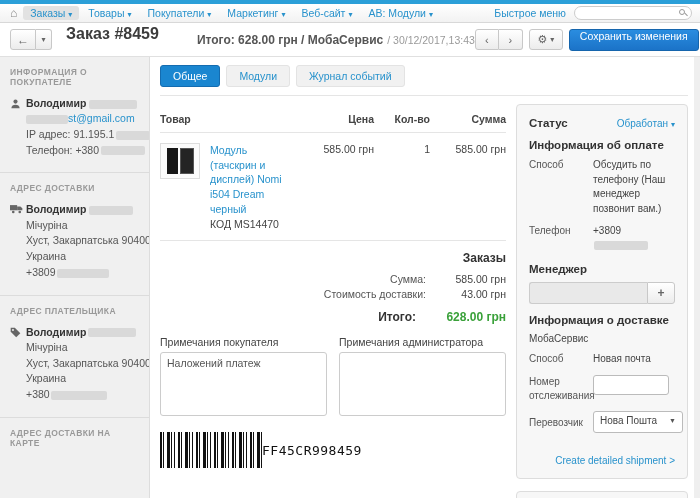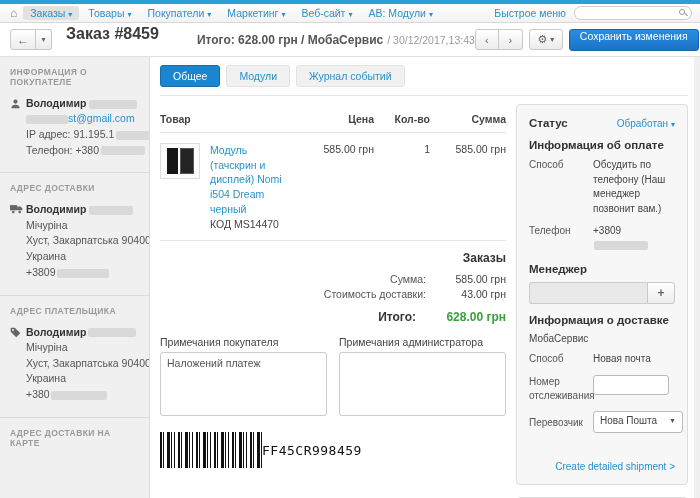--- a/index.html
+++ b/index.html
@@ -118,21 +118,21 @@
   .def-label { width:64px; flex:none; color:#555; line-height:1.4; }
   .def-val { flex:1; min-width:0; color:#444; line-height:1.45; }
   .mgr-group { display:flex; margin-bottom:2px; }
   .mgr-input { flex:1; min-width:0; height:22px; border:1px solid #ccc; border-right:none; border-radius:3px 0 0 3px; background:#e9e9e9; outline:none; padding:0 5px; font-size:10px; }
   .mgr-btn { width:28px; height:22px; border-radius:0 3px 3px 0; font-weight:bold; font-size:12px; }
   .store-line { color:#444; margin-bottom:8px; }
   .track-input { width:76px; height:20px; border:1px solid #bbb; border-radius:3px; background:#fff; outline:none; padding:0 4px; font-size:10px; }
   .carrier-select { width:90px; height:22px; border:1px solid #bbb; border-radius:3px; background:#fff; display:flex;
                     align-items:center; justify-content:space-between; padding:0 6px; color:#444; cursor:pointer; }
   .carrier-caret { font-size:7px; color:#555; }
-  .shipment-link { display:block; text-align:right; color:#2892cc; margin-top:28px; text-decoration:none; cursor:pointer; }
+  .shipment-link { display:block; text-align:right; color:#2892cc; margin-top:22px; text-decoration:none; cursor:pointer; }
   .nova-title { font-weight:bold; font-size:11.5px; color:#333; margin:4px 0 8px 0; }
 
   .right-gutter { width:6px; flex:none; background:#efefef; }
 </style>
 </head>
 <body>
 
 <div class="app">
   <div class="topstrip"></div>
 

